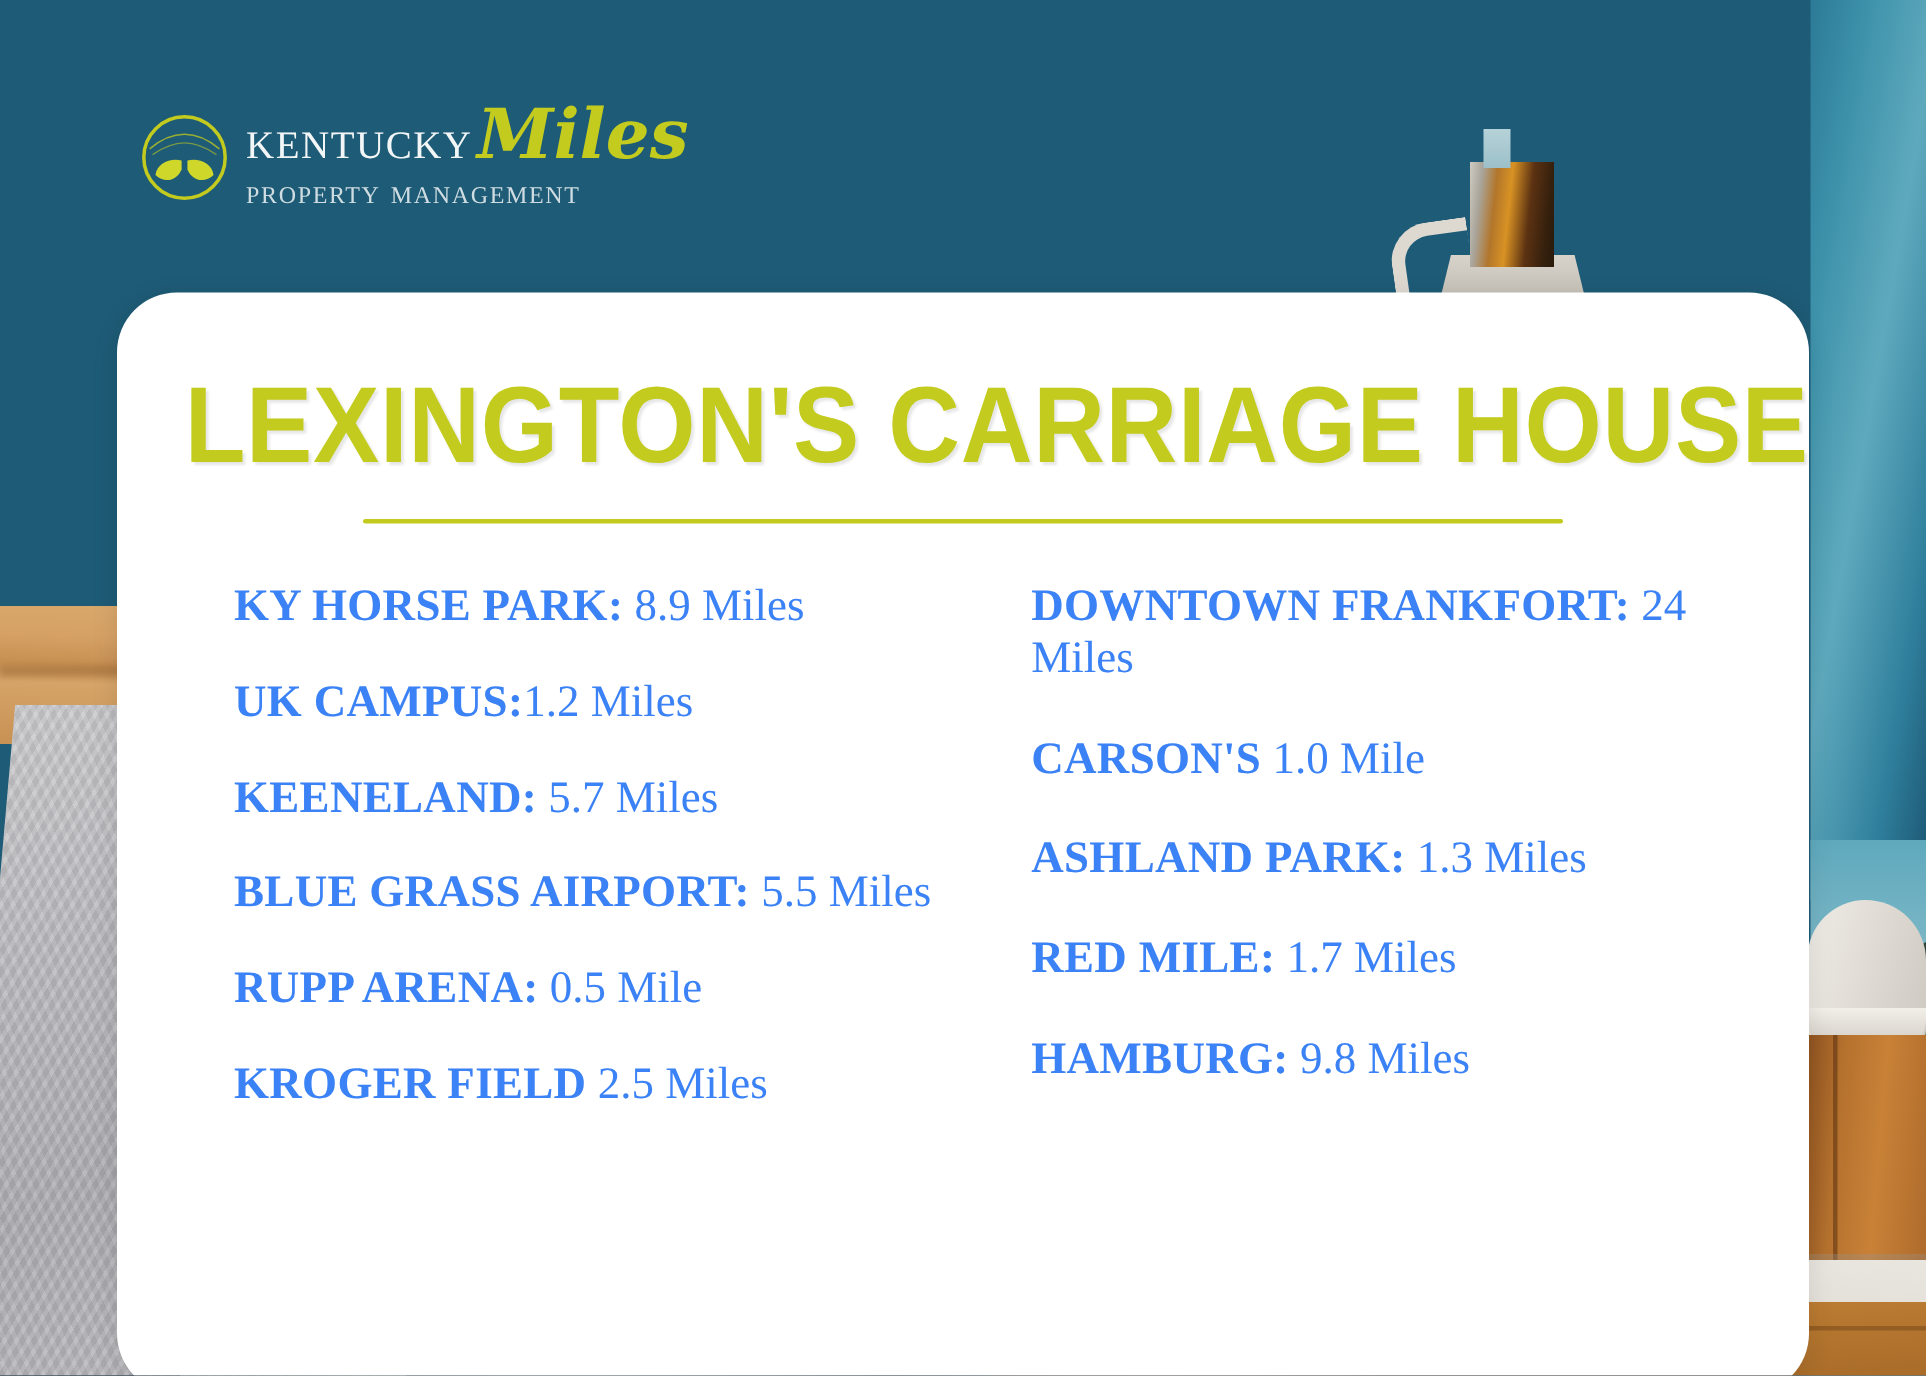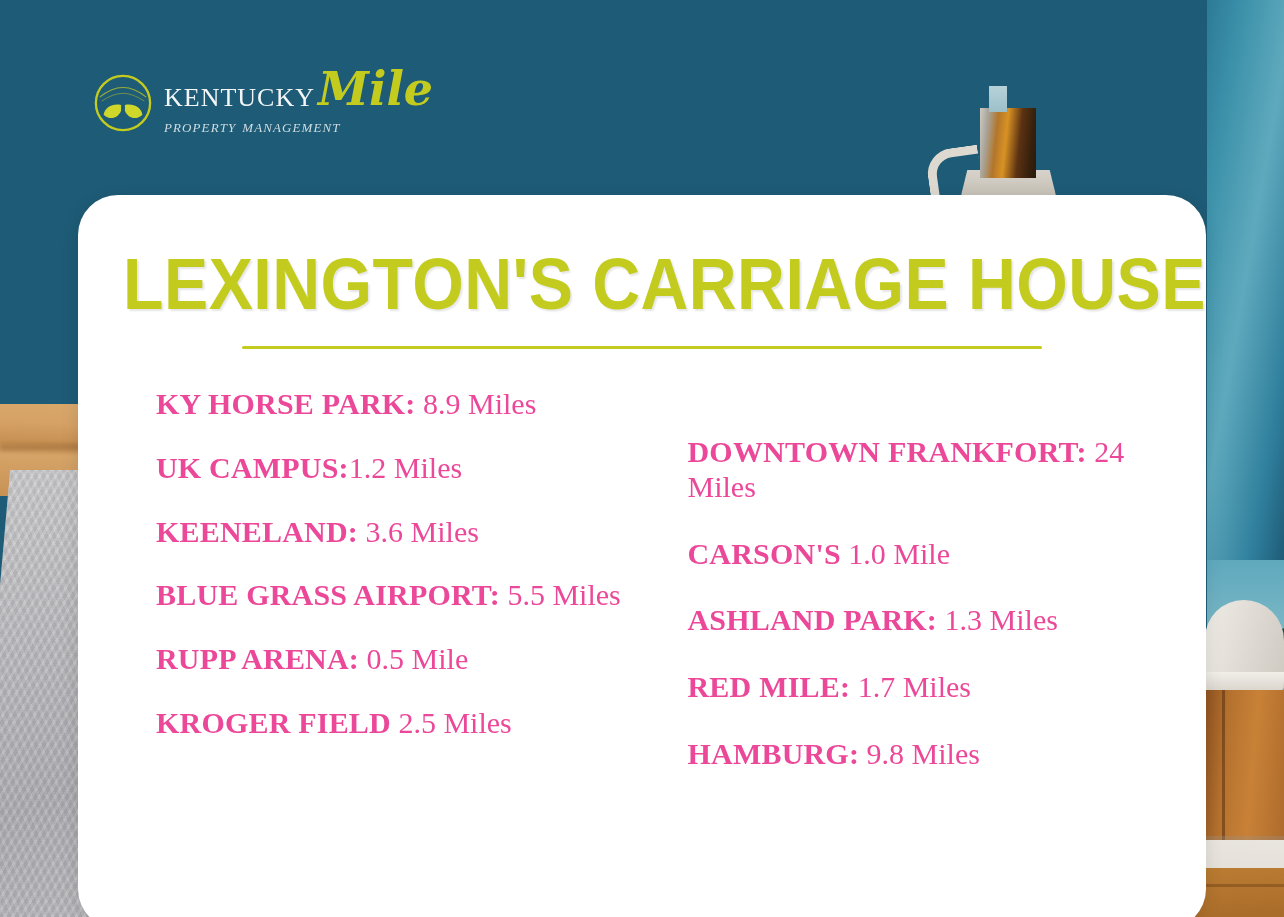--- a/index.html
+++ b/index.html
@@ -172,27 +172,26 @@
     color: #c3cc1e;
     font-size: 46px;
     font-style: italic;
     font-weight: bold;
     margin-left: 3px;
     margin-top: -4px;
     font-family: "DejaVu Serif", "Liberation Serif", serif;
   }
   .logo-sub {
     color: #cfdde2;
-    font-size: 19px;
+    font-size: 23px;
     letter-spacing: 1.1px;
     font-variant: small-caps;
     text-transform: lowercase;
     margin-top: 4px;
     font-family: "Liberation Serif", "DejaVu Serif", serif;
-    font-style: italic;
   }
 
   
   .card {
     position: absolute;
     left: 78px; top: 195px;
     width: 1128px; height: 734px;
     background: #ffffff;
     border-radius: 40px;
     box-shadow: 0 4px 18px rgba(0,0,0,0.10);
@@ -220,24 +219,24 @@
   }
 
   
   .columns {
     display: flex;
     margin: 38px 0 0 0;
     padding: 0 42px 0 78px;
     box-sizing: border-box;
   }
   .col { flex: 1 1 50%; }
-  .col-right { padding-left: 55px; margin-top: 48px; }
+  .col-right { padding-left: 55px; }
 
   .item {
-    color: #ec4899;
+    color: #3b82f6;
     font-size: 30px;
     line-height: 1.16;
     margin-bottom: 29px;
     font-family: "Liberation Serif", "DejaVu Serif", serif;
   }
   .item:last-child { margin-bottom: 16px; }
   .item-label {
     font-weight: bold;
     letter-spacing: 0.2px;
   }
@@ -281,42 +280,42 @@
         <circle cx="32" cy="32" r="28" fill="none" stroke="#c3cc1e" stroke-width="2.4"></circle>
         <path d="M8 26 Q20 16 32 16 Q44 16 56 26" fill="none" stroke="#c3cc1e" stroke-width="1.1" opacity="0.75"></path>
         <path d="M10 30 Q22 22 32 22 Q42 22 54 30" fill="none" stroke="#c3cc1e" stroke-width="0.9" opacity="0.55"></path>
         <path d="M30 34 C22 32 13 36 12 44 C18 50 27 48 30 40 Z" fill="#cfd82a"></path>
         <path d="M34 34 C42 32 51 36 52 44 C46 50 37 48 34 40 Z" fill="#cfd82a"></path>
       </svg>
     </span>
     <span class="logo-words">
       <span class="logo-row1">
         <span class="logo-kentucky">Kentucky</span>
-        <span class="logo-life">Mile</span>
+        <span class="logo-life">Miles</span>
       </span>
       <span class="logo-sub">Property Management</span>
     </span>
   </div>
 
   <div class="card">
 
     <h1 class="card-title">LEXINGTON'S CARRIAGE HOUSE</h1>
     <div class="card-divider"></div>
 
     <div class="columns">
 
       <div class="col col-left">
         <div class="item">
           <span class="item-label">KY HORSE PARK:</span><span class="item-value"> 8.9 Miles</span>
         </div>
         <div class="item">
           <span class="item-label">UK CAMPUS:</span><span class="item-value">1.2 Miles</span>
         </div>
         <div class="item">
-          <span class="item-label">KEENELAND:</span><span class="item-value"> 3.6 Miles</span>
+          <span class="item-label">KEENELAND:</span><span class="item-value"> 5.7 Miles</span>
         </div>
         <div class="item">
           <span class="item-label">BLUE GRASS AIRPORT:</span><span class="item-value"> 5.5 Miles</span>
         </div>
         <div class="item">
           <span class="item-label">RUPP ARENA:</span><span class="item-value"> 0.5 Mile</span>
         </div>
         <div class="item">
           <span class="item-label">KROGER FIELD</span><span class="item-value"> 2.5 Miles</span>
         </div>

